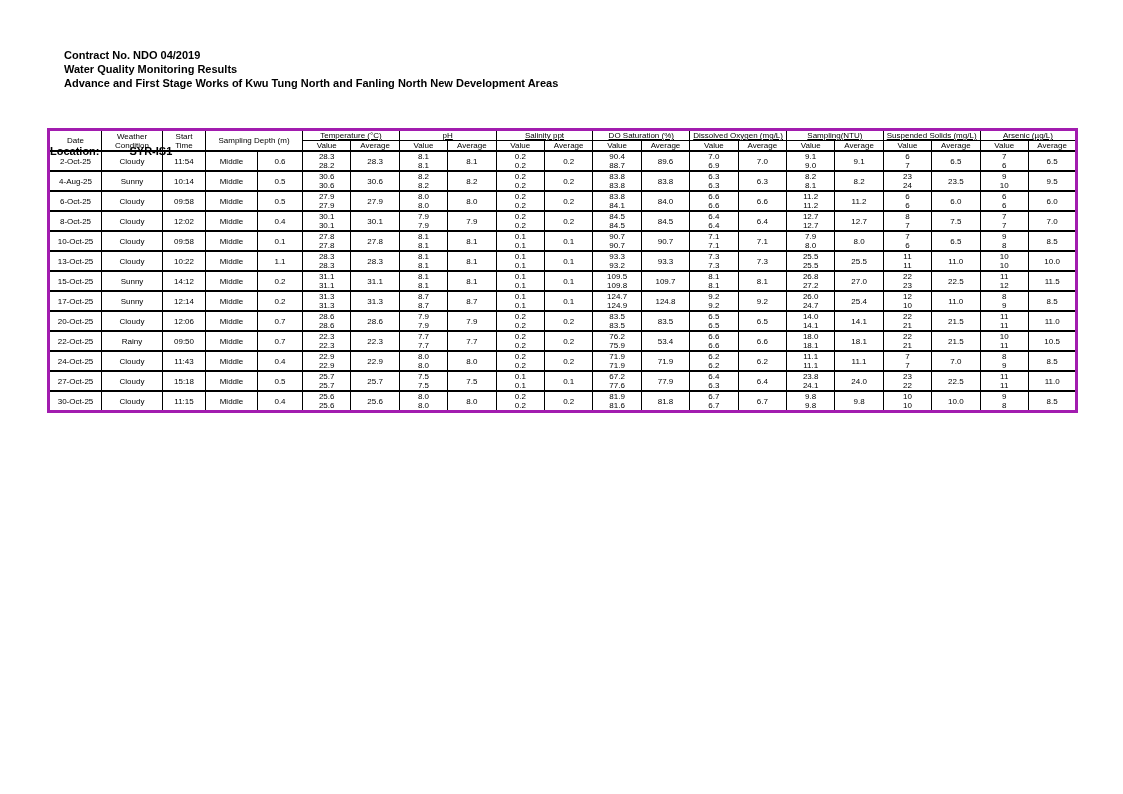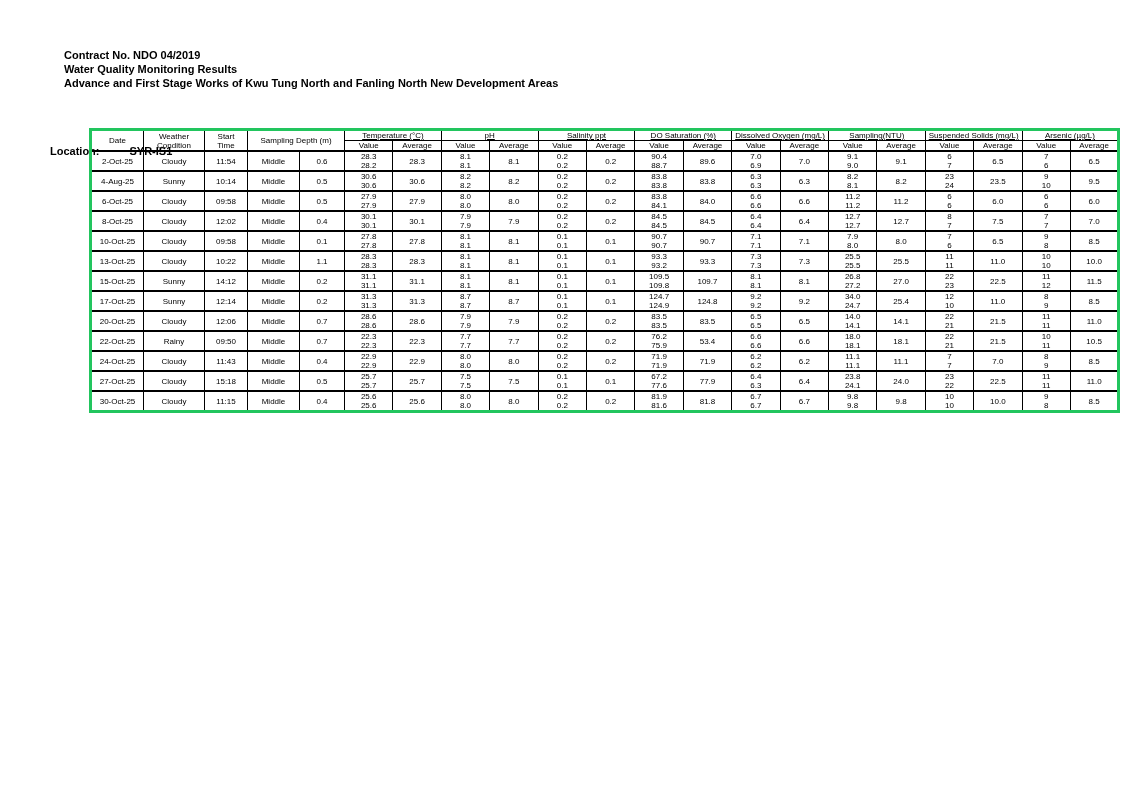--- a/index.html
+++ b/index.html
@@ -10,22 +10,21 @@
     overflow:hidden;
   }
   .doc-header { position:absolute; left:64px; top:48px; }
   .doc-header .line { font-size:11px; font-weight:bold; line-height:14px; white-space:nowrap; }
   .location-row { position:absolute; left:50px; top:101px; font-size:11px; font-weight:bold; }
   .location-row .value { display:inline-block; margin-left:30px;margin-top:44px; }
 
   table.wq {
     position:absolute; left:47px; top:128px; width:1028px;
     border-collapse:collapse; table-layout:fixed;
-    border:3px solid #22c55e;
-    margin-left:42px;
+    border:3px solid #a21caf;
   }
   .wq th, .wq td {
     border:1.5px solid #000; text-align:center; vertical-align:middle;
     font-weight:normal; padding:0; font-size:8px; overflow:hidden;
   }
   .wq thead th { height:10px; line-height:9px; }
   .wq thead th.wrap { white-space:normal; padding:0 5px;text-align:center; }
   .wq thead th.grp { white-space:nowrap;text-decoration:underline; }
   .wq thead tr.sub th { border-bottom-width:2px; }
   .wq tbody td { height:18px; border-top-width:2px; border-bottom-width:2px; }
@@ -457,21 +456,21 @@
           <div>124.7</div>
           <div>124.9</div>
         </td>
         <td>124.8</td>
         <td class="stack">
           <div>9.2</div>
           <div>9.2</div>
         </td>
         <td>9.2</td>
         <td class="stack">
-          <div>34.0</div>
+          <div>26.0</div>
           <div>24.7</div>
         </td>
         <td>25.4</td>
         <td class="stack">
           <div>12</div>
           <div>10</div>
         </td>
         <td>11.0</td>
         <td class="stack">
           <div>8</div>

